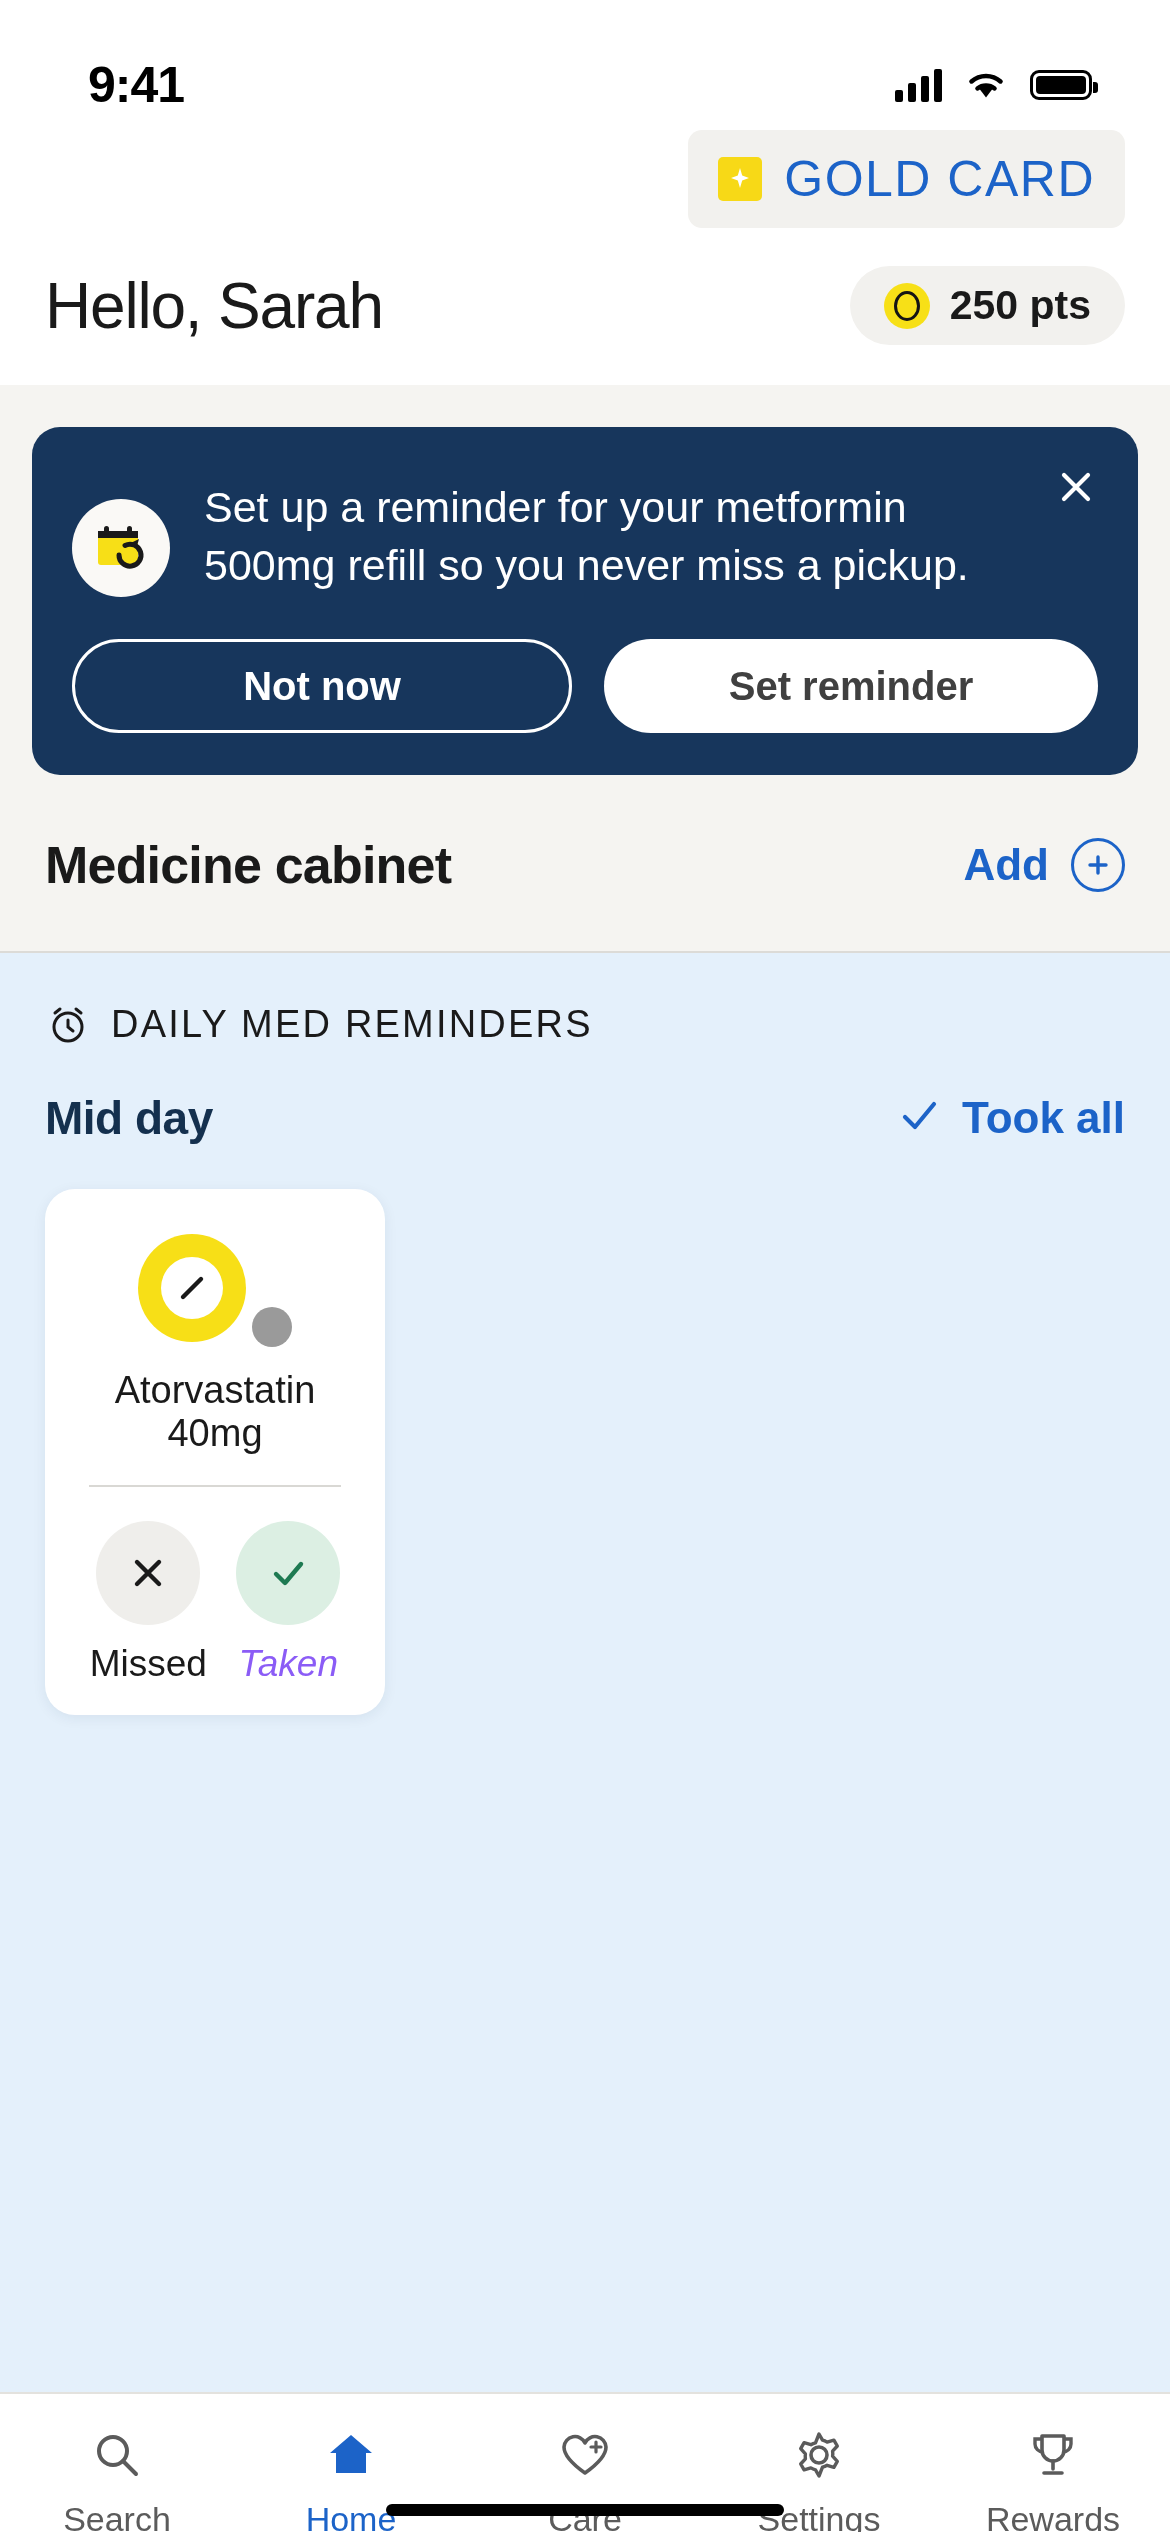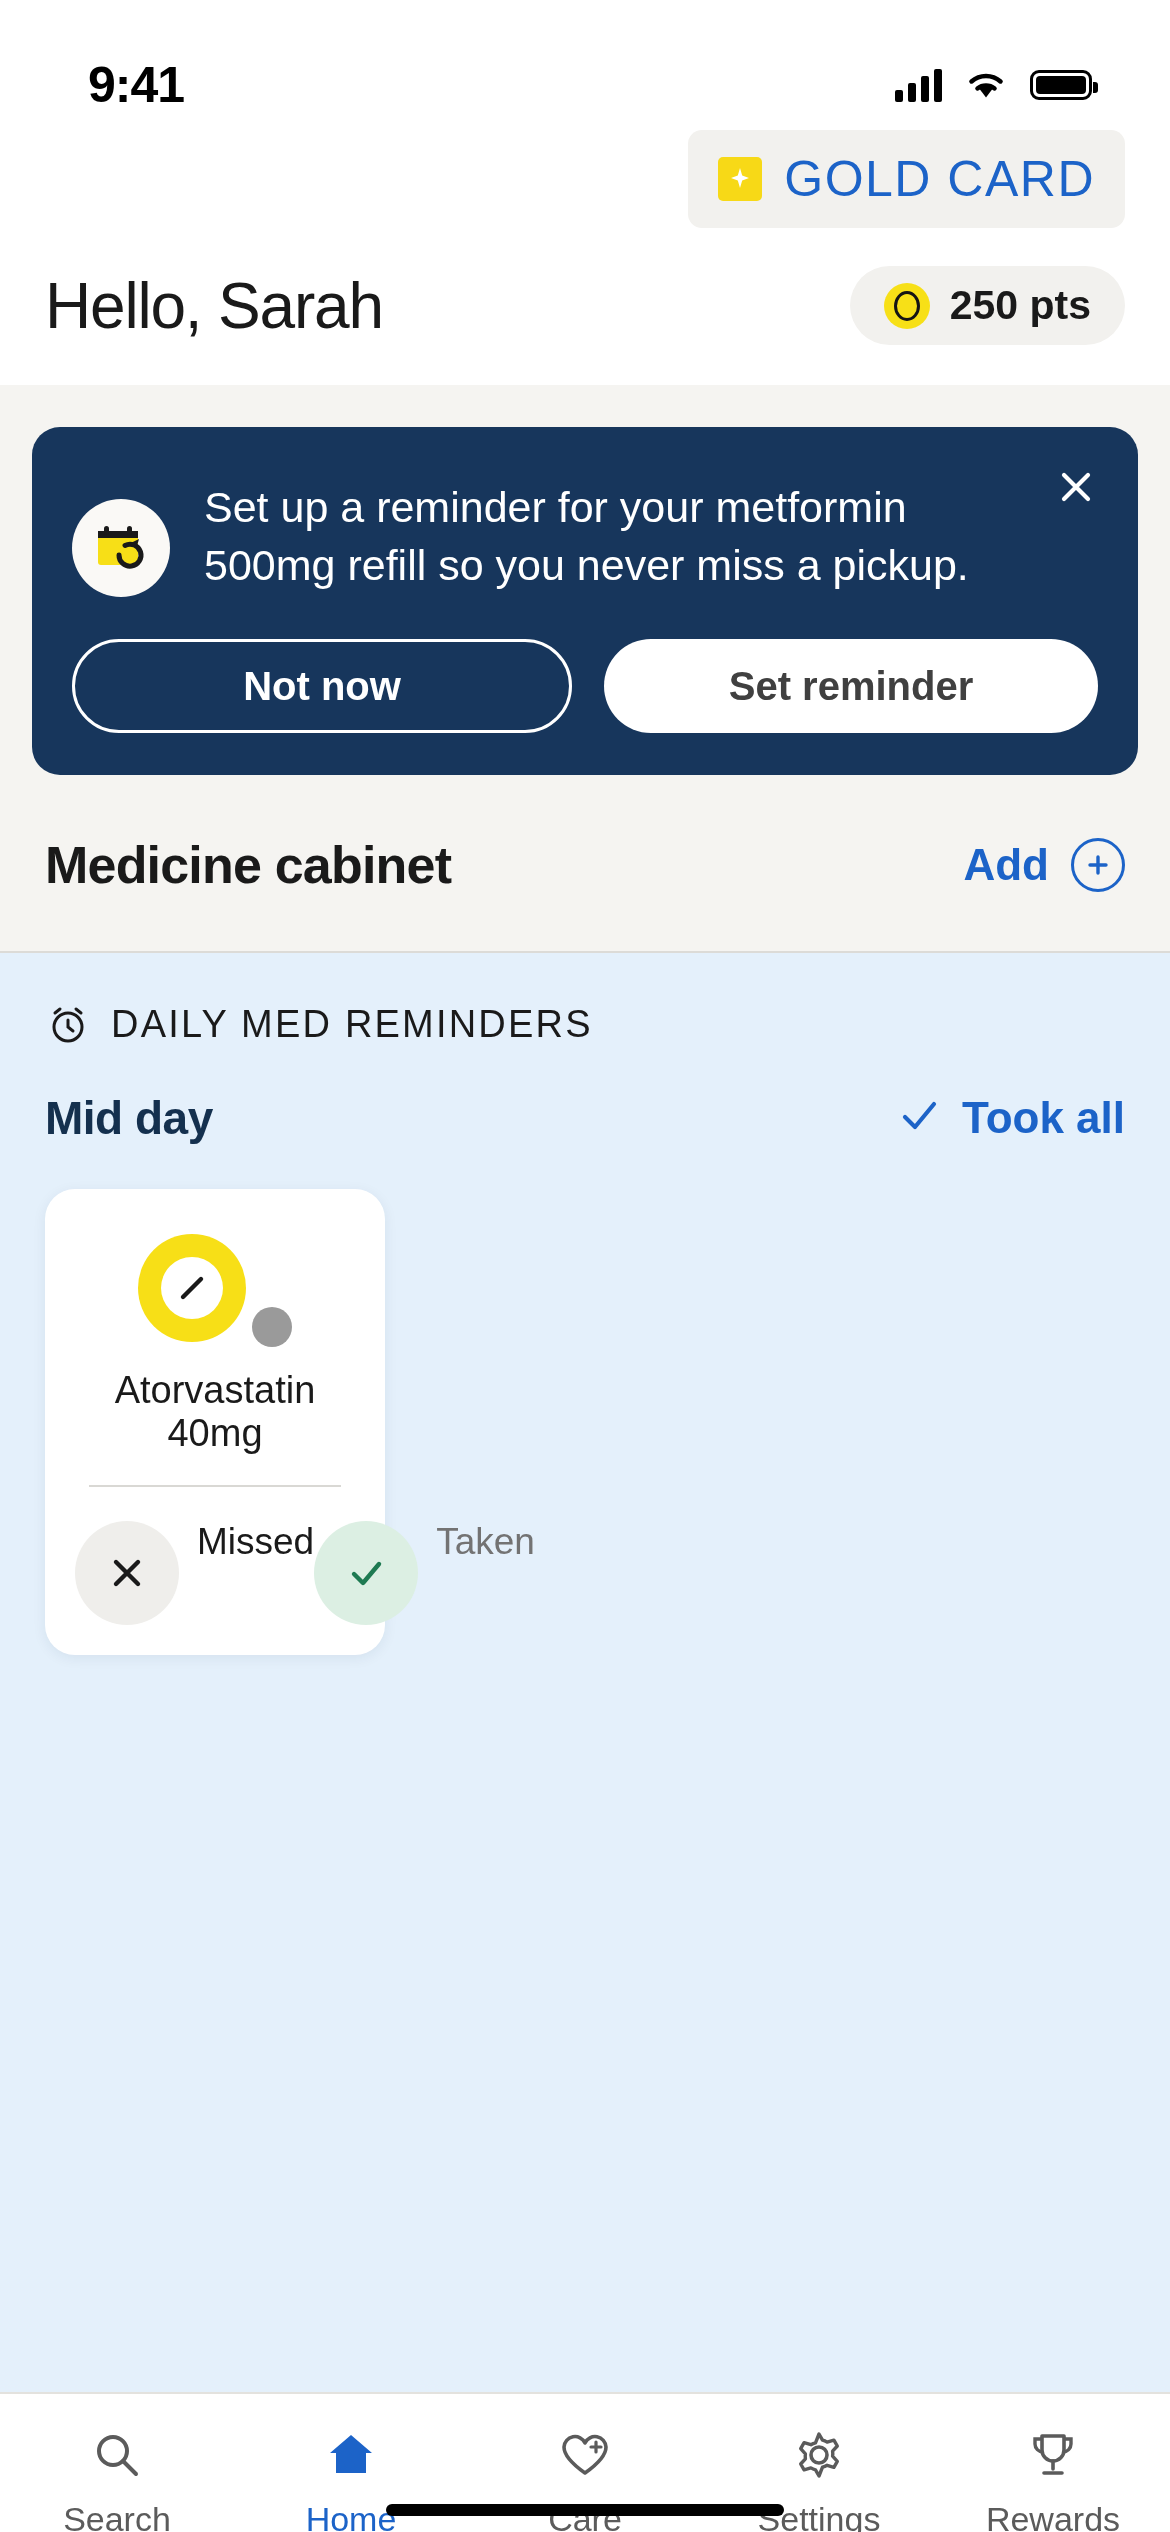--- a/index.html
+++ b/index.html
@@ -89,27 +89,27 @@
     margin-top:44px; width:340px; background:#ffffff; border-radius:30px;
     padding:34px 30px 30px 30px; box-shadow:0 3px 14px rgba(20,40,70,.07);
   }
   .med-icon-row { display:flex; align-items:center; justify-content:center; gap:6px; position:relative; height:130px; }
   .pill-ring { width:108px; height:108px; border-radius:50%; background:#F7DF17; display:flex; align-items:center; justify-content:center; }
   .pill-ring .inner { width:62px; height:62px; border-radius:50%; background:#ffffff; display:flex; align-items:center; justify-content:center; }
   .gray-dot { width:40px; height:40px; border-radius:50%; background:#9A9A9A; align-self:flex-end; margin-bottom:6px; }
   .med-name { margin-top:16px; text-align:center; font-size:38px; font-weight:500; color:#1A1A1A; }
   .med-divider { height:2px; background:#D9D8D4; margin:30px 14px 0 14px; }
   .med-actions { display:flex; justify-content:space-around; margin-top:34px; }
-  .action { display:flex; flex-direction:row; gap:18px; }
+  .action { display:flex; flex-direction:column; align-items:center; gap:18px; }
   .action-circle { width:104px; height:104px; border-radius:50%; display:flex; align-items:center; justify-content:center; }
   .circle-missed { background:#EFEEEB; }
   .circle-taken { background:#DCEFE3; }
   .action-label { font-size:37px; font-weight:500; }
   .label-missed { color:#1A1A1A; }
-  .label-taken { color:#737373; }
+  .label-taken { color:#8b5cf6;font-style:italic; }
 
   
   .tabbar {
     flex:0 0 auto; background:#ffffff; border-top:2px solid #E3E2DE;
     height:150px; display:flex; align-items:center; padding-top:26px;
   }
   .tab { flex:1 1 0; display:flex; flex-direction:column; align-items:center; gap:14px; }
   .tab-icon { height:62px; display:flex; align-items:center; justify-content:center; }
   .tab-label { font-size:34px; font-weight:400; color:#5B5B5B; }
   .tab.active .tab-label { color:#1C63C8; font-weight:500; }

